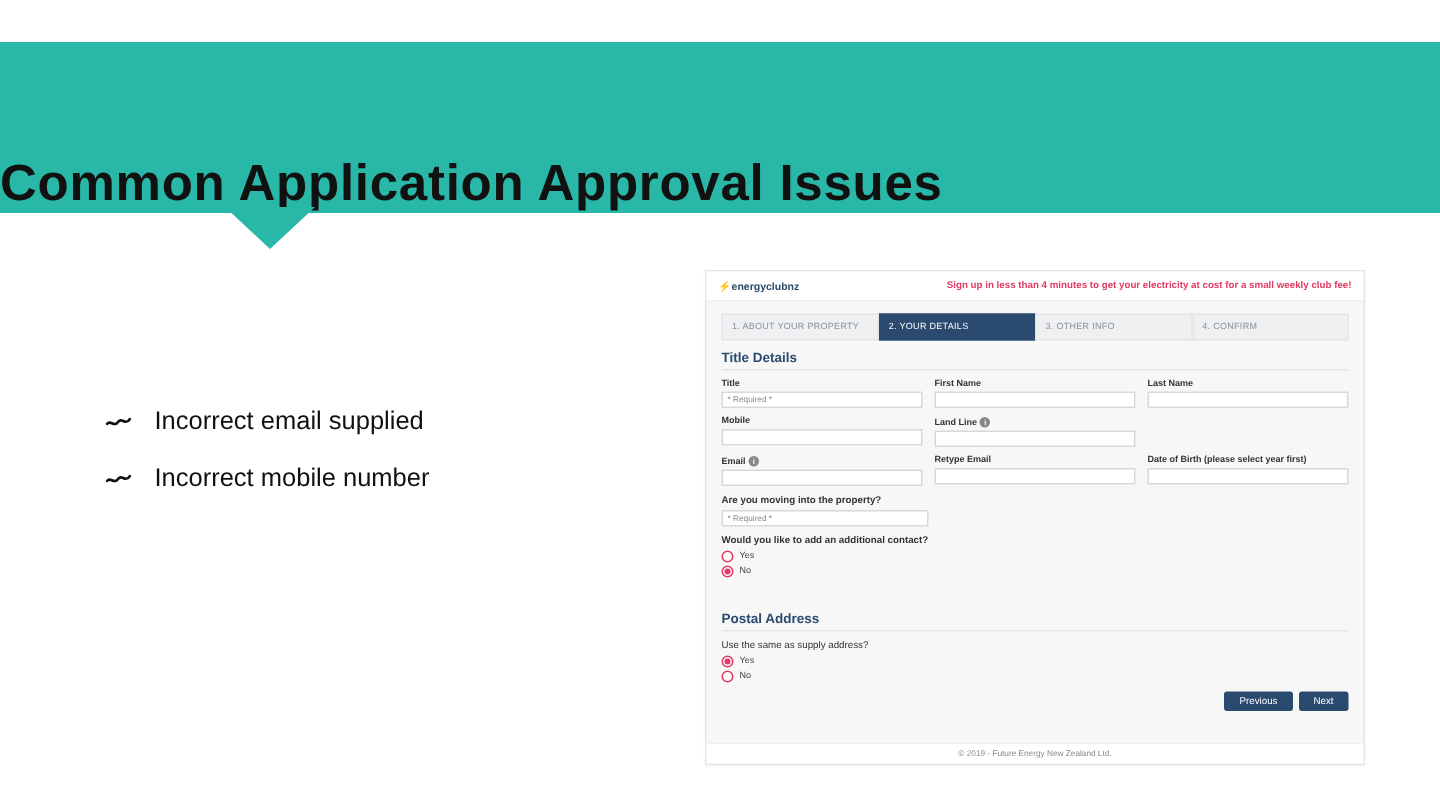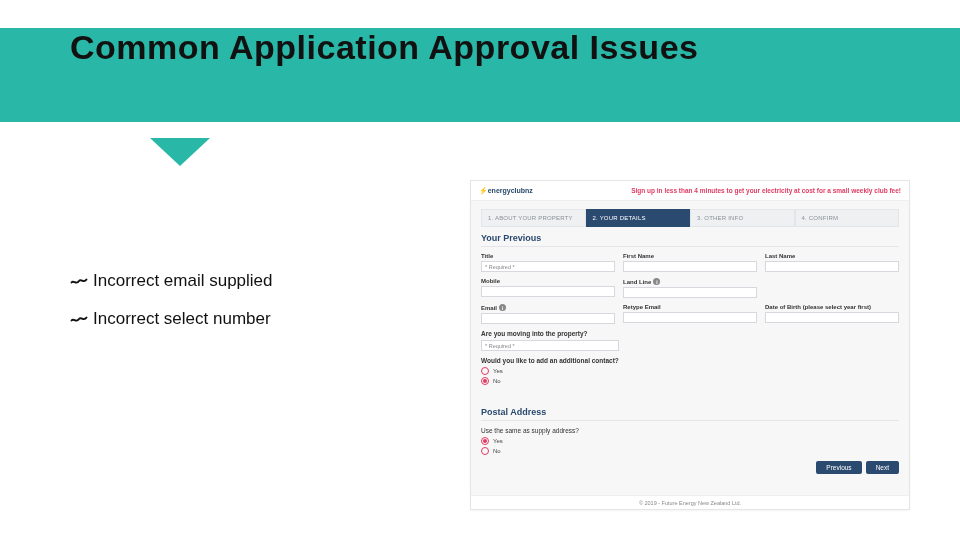--- a/index.html
+++ b/index.html
@@ -5,25 +5,24 @@
   * { box-sizing: border-box; margin: 0; padding: 0; }
   html, body { width: 960px; height: 540px; overflow: hidden; font-family: "Segoe UI", Arial, sans-serif; }
   .slide {
     width: 960px; height: 540px;
     background: #ffffff;
     position: relative;
   }
   .title-band {
     position: absolute;
     top: 28px; left: 0; right: 0;
-    height: 94px;
+    height: 114px;
     background: #29b8a8;
-    padding-left: 70px;
-    display: flex;
-    align-items: flex-start;
+    display: flex;
+    align-items: flex-end;
   }
   .title-band h1 {
     color: #111;
     font-size: 34px;
     font-weight: 700;
     letter-spacing: 0.5px;
   }
   .notch {
     position: absolute;
     top: 138px;
@@ -36,21 +35,21 @@
   .bullets {
     position: absolute;
     top: 270px;
     left: 70px;
     width: 360px;
   }
   .bullets li {
     list-style: none;
     display: flex;
     align-items: flex-start;
-    gap: 5px;
+    gap: 15px;
     margin-bottom: 16px;
     color: #111;
     font-size: 17px;
     line-height: 1.3;
   }
   .bullet-icon {
     flex: 0 0 auto;
     width: 18px; height: 18px;
     color: #111;
     margin-top: 2px;
@@ -163,38 +162,38 @@
     <li>
       <svg class="bullet-icon" viewBox="0 0 24 24">
           <path d="M2 14 C5 10, 8 18, 12 12 C15 8, 18 16, 22 10" stroke="currentColor" stroke-width="2.5" fill="none" stroke-linecap="round"></path>
         </svg>
       <span>Incorrect email supplied</span>
     </li>
     <li>
       <svg class="bullet-icon" viewBox="0 0 24 24">
           <path d="M2 14 C5 10, 8 18, 12 12 C15 8, 18 16, 22 10" stroke="currentColor" stroke-width="2.5" fill="none" stroke-linecap="round"></path>
         </svg>
-      <span>Incorrect select number</span>
+      <span>Incorrect mobile number</span>
     </li>
   </ul>
 
   <div class="screenshot">
     <div class="ss-header">
       <span class="ss-logo"><span class="bolt">⚡</span><span>energyclubnz</span></span>
       <span class="ss-tagline">Sign up in less than 4 minutes to get your electricity at cost for a small weekly club fee!</span>
     </div>
     <div class="ss-body">
       <div class="ss-steps">
         <div class="ss-step">1. ABOUT YOUR PROPERTY</div>
         <div class="ss-step active">2. YOUR DETAILS</div>
         <div class="ss-step">3. OTHER INFO</div>
         <div class="ss-step">4. CONFIRM</div>
       </div>
 
-      <div class="ss-section-title">Your Previous</div>
+      <div class="ss-section-title">Title Details</div>
 
       <div class="ss-row">
         <div class="ss-field">
           <div class="ss-label">Title</div>
           <div class="ss-input">* Required *</div>
         </div>
         <div class="ss-field">
           <div class="ss-label">First Name</div>
           <div class="ss-input"></div>
         </div>

